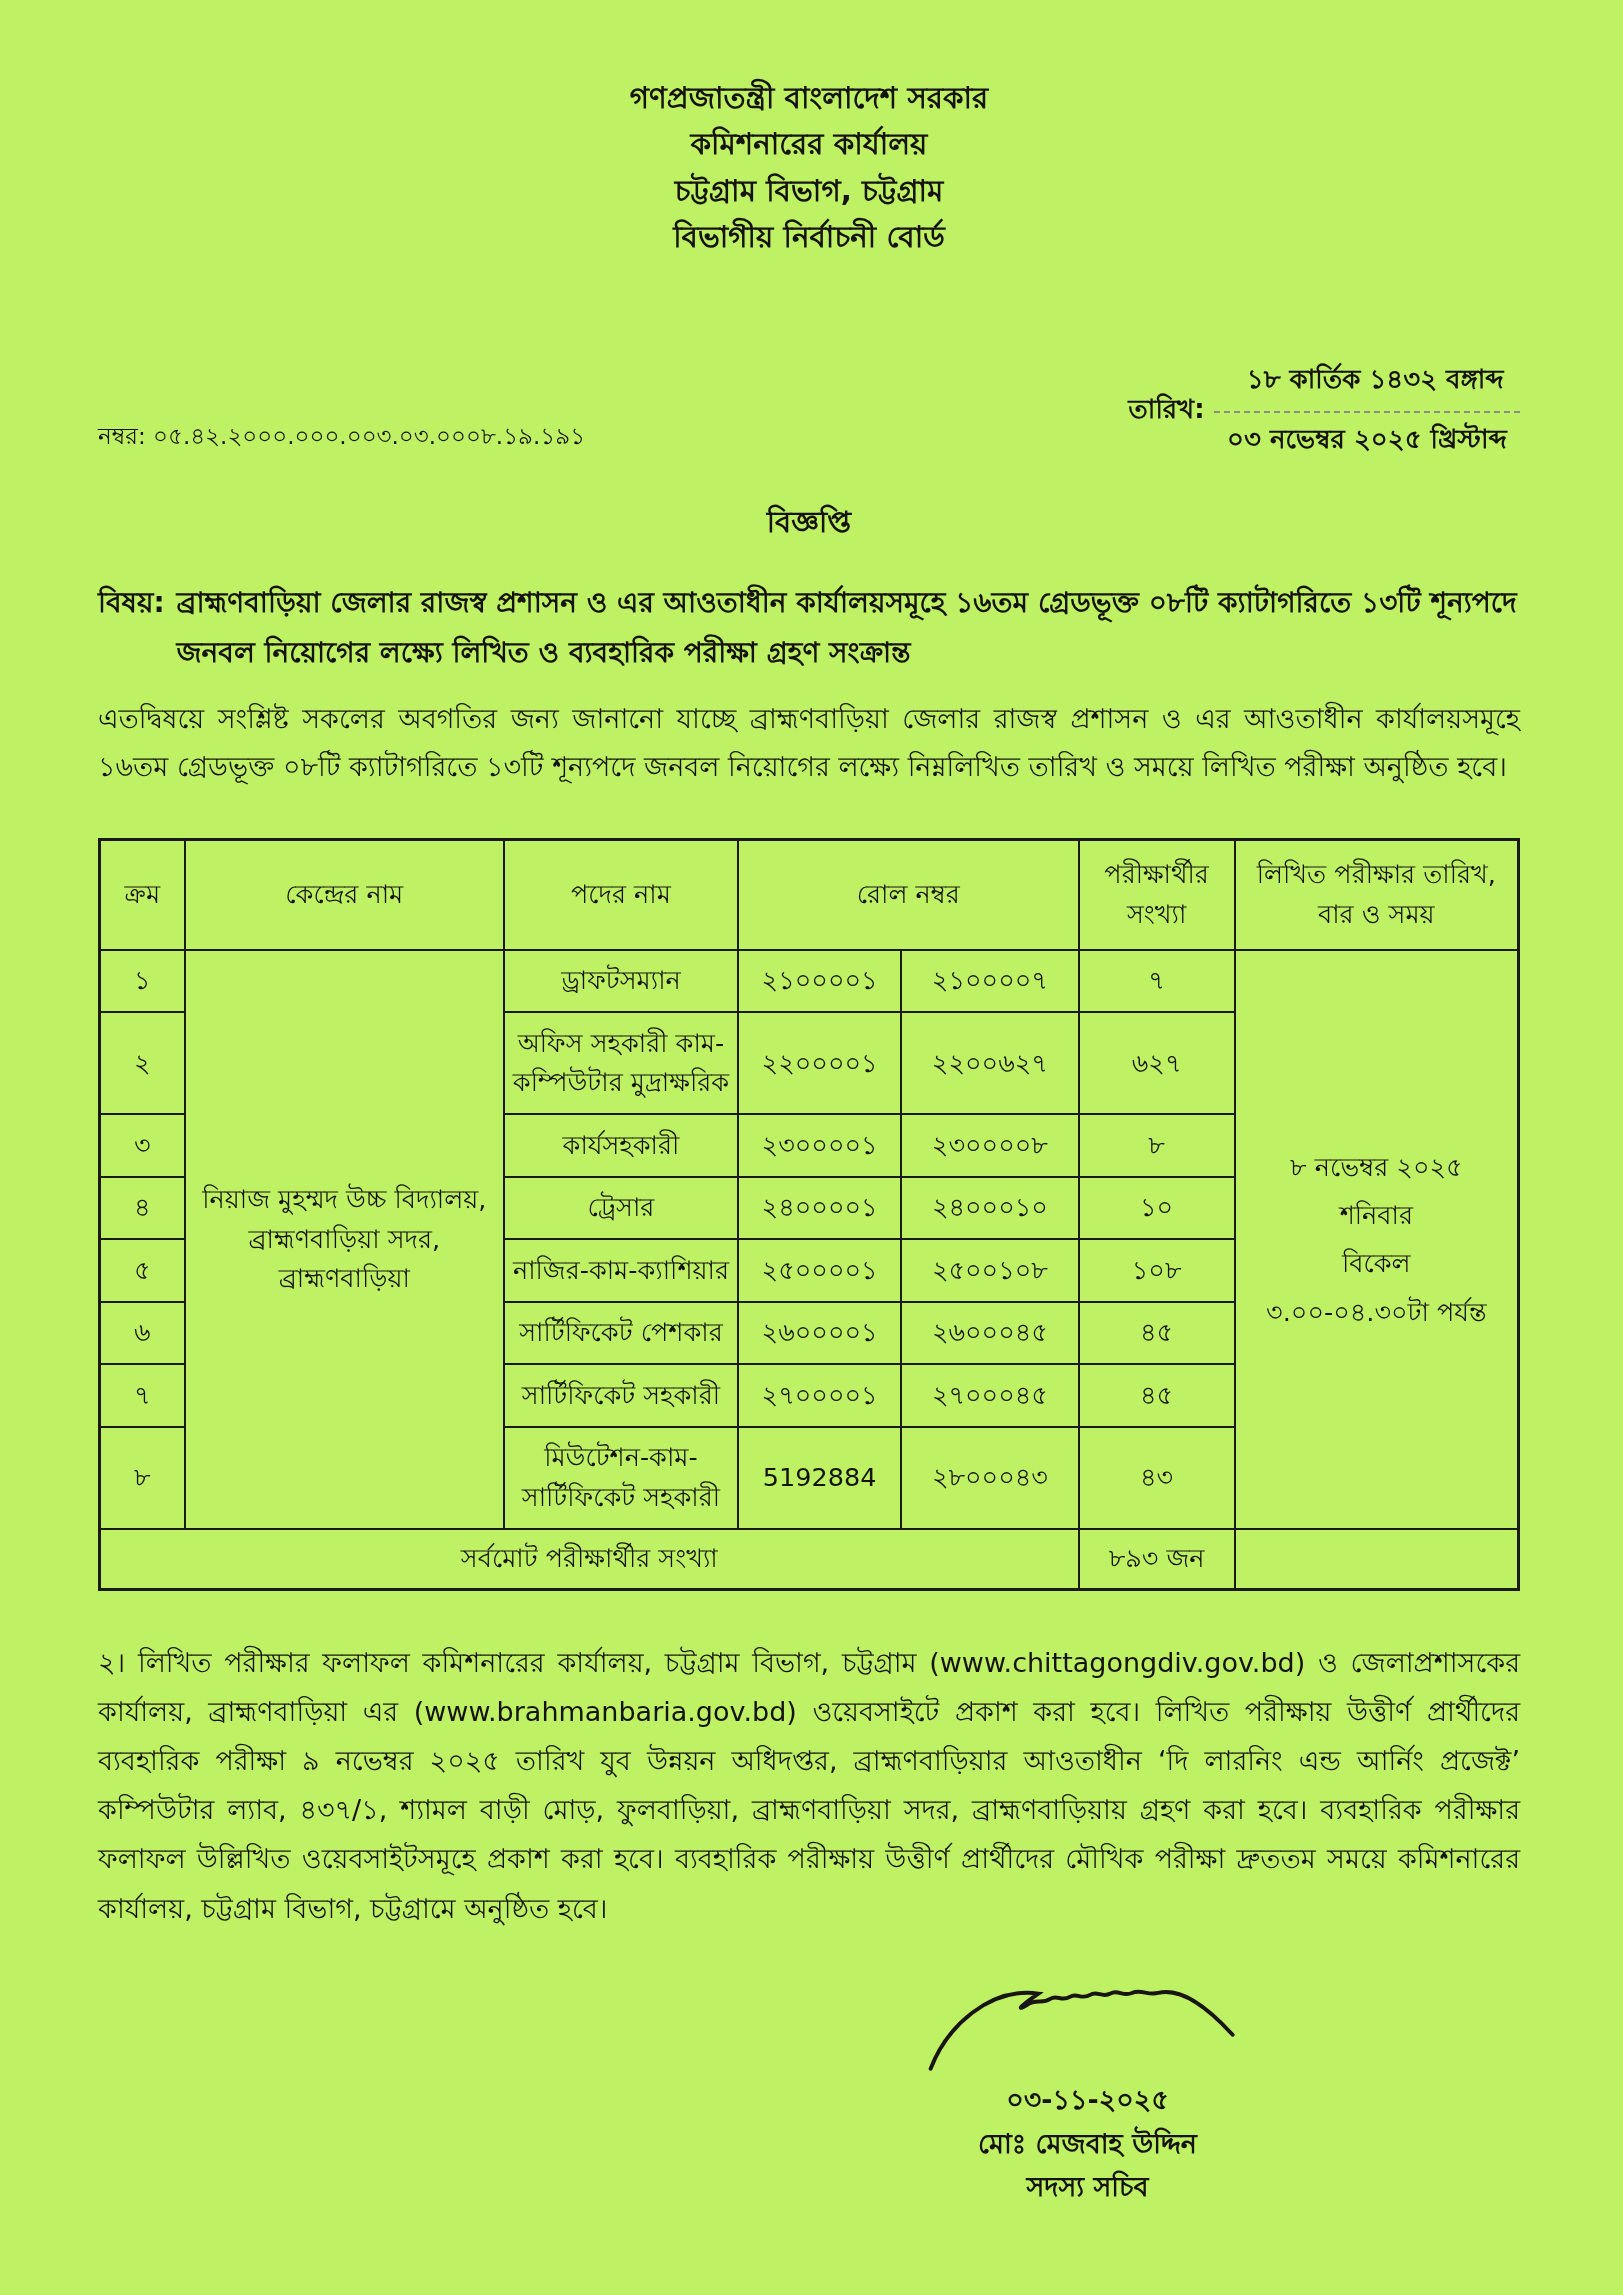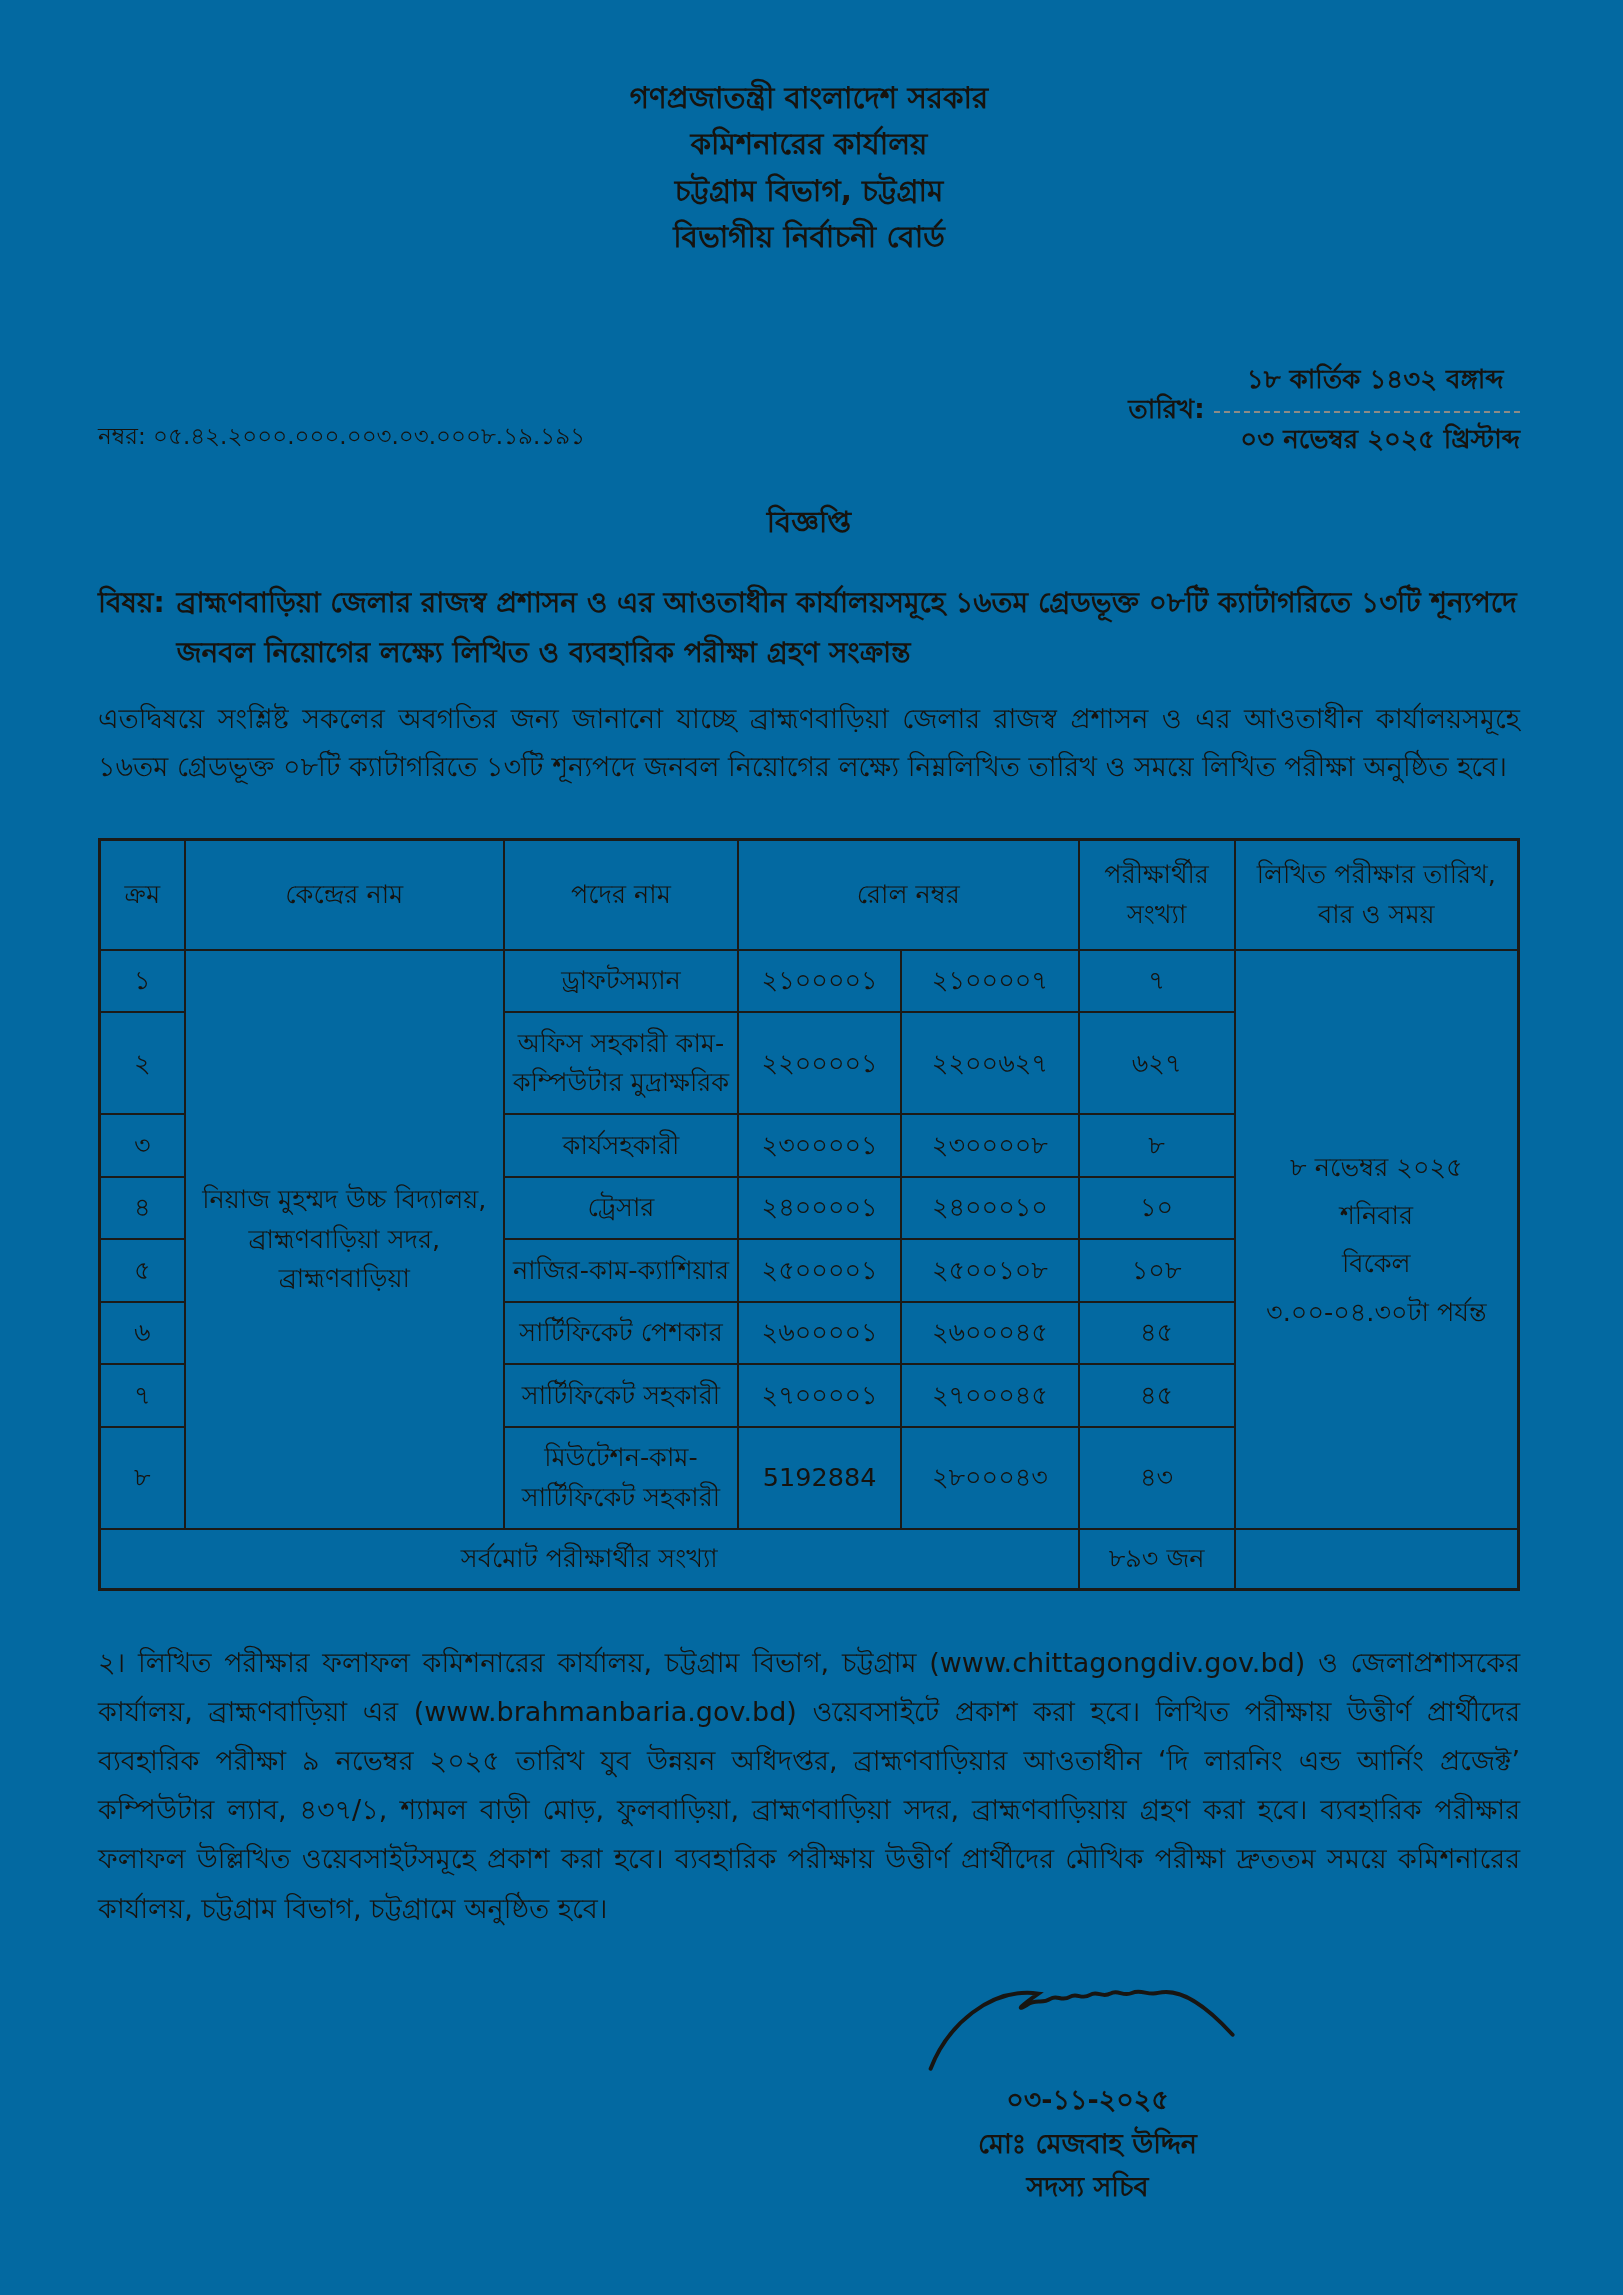--- a/index.html
+++ b/index.html
@@ -4,41 +4,41 @@
 <style>
   html, body { margin:0; padding:0; }
   body {
     width:1623px; height:2295px;
     background:#e8e6e2;
     font-family:"DejaVu Sans", sans-serif;
   }
   .page {
     width:1623px; height:2295px; box-sizing:border-box;
     padding:75px 103px 0 98px;
-    background:#0369a1;
+    background:#bef264;
     color:#16130f;
   }
   .doc-header {
     text-align:center;
     font-weight:bold;
     font-size:29.4px;
     line-height:1.58;
   }
   .memo-row {
     margin-top:98px;
     display:flex;
     justify-content:space-between;
     align-items:flex-end;
   }
   .memo-number { font-size:23px; font-weight:normal; padding-bottom:6.5px; white-space:nowrap; }
   .memo-date {
     display:flex; align-items:center; gap:9.2px;
     font-size:26px; font-weight:bold;
   }
-  .date-lines { text-align:right; }
+  .date-lines { text-align:center; }
   .date-bn { padding:0 16.4px 7.9px 33px; border-bottom:2px dashed #8d8b86; }
   .date-gr { padding-top:6.5px; }
   .notice-title { text-align:center; font-weight:bold; font-size:29px; margin-top:36px; }
   .subject {
     display:flex; gap:11.8px;
     margin-top:30px;
     font-weight:bold; font-size:28px; line-height:1.78;
   }
   .subject-label { white-space:nowrap; }
   .intro {

